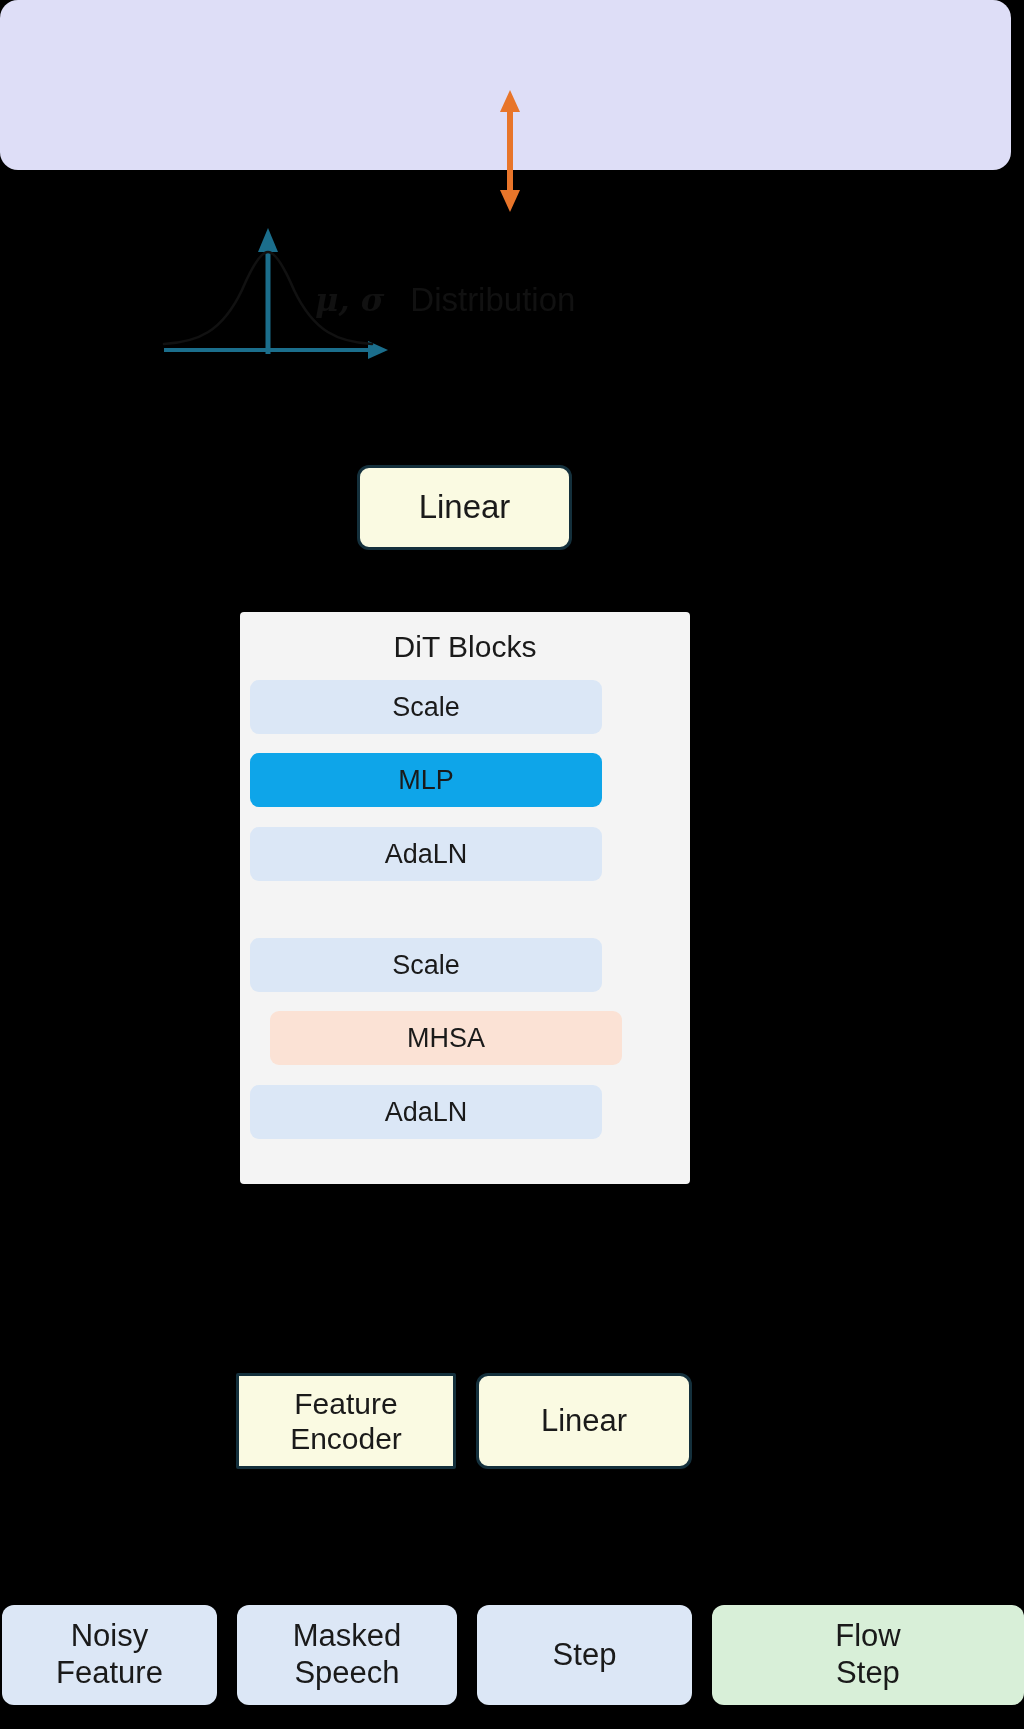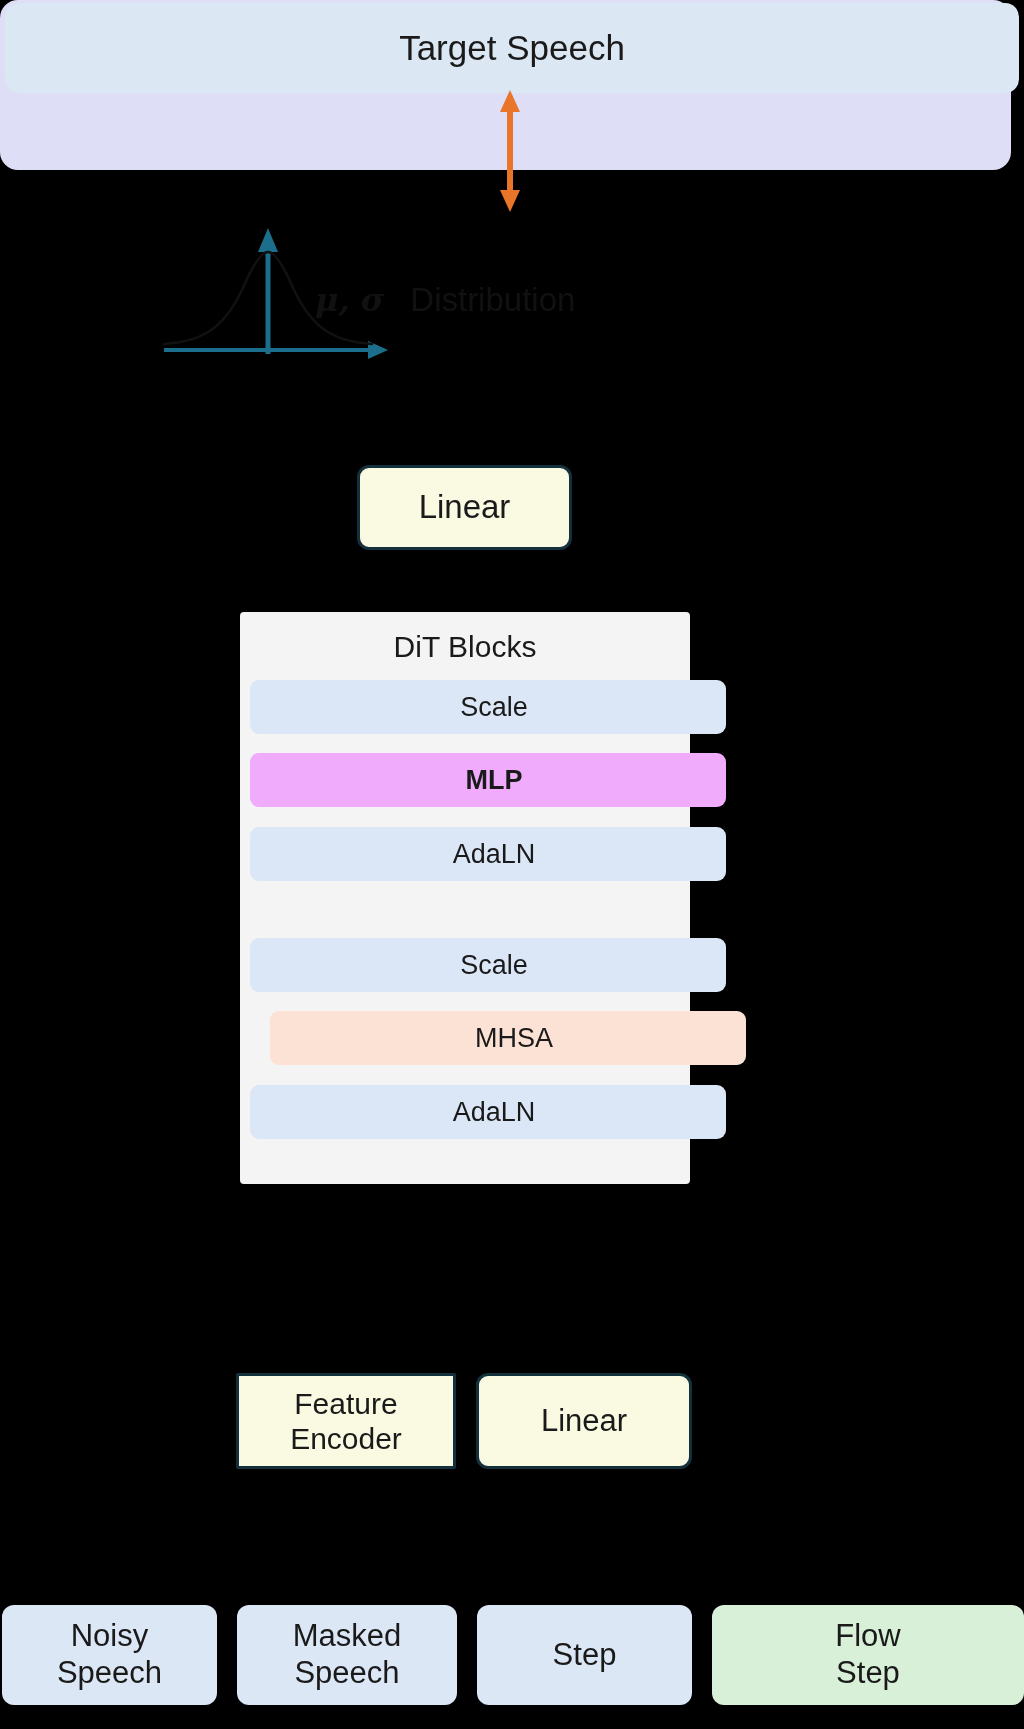--- a/index.html
+++ b/index.html
@@ -118,32 +118,31 @@
     left: 0;
     top: 18px;
     width: 450px;
     text-align: center;
     font-size: 30px;
     color: #1a1a1a;
   }
   .dit-row {
     position: absolute;
     left: 10px;
-    width: 464px;
+    width: 352px;
     height: 54px;
     border-radius: 9px;
     display: flex;
     align-items: center;
     justify-content: center;
     font-size: 27px;
     color: #1a1a1a;
-    padding-left: 12px;
   }
   .dit-row.blue  { background: #DBE7F6; }
-  .dit-row.green { background: #f0abfc; font-weight: bold; }
+  .dit-row.green { background: #0ea5e9; }
   .dit-row.peach { background: #FBE2D5; margin-left: 20px; }
 
   #dit-row-0 { top: 68px; }
   #dit-row-1 { top: 141px; }
   #dit-row-2 { top: 215px; }
   #dit-row-3 { top: 326px; }
   #dit-row-4 { top: 399px; }
   #dit-row-5 { top: 473px; }
 
   
@@ -181,21 +180,20 @@
   #input-noisy-speech  { left: 2px;   width: 215px; }
   #input-masked-speech { left: 237px; width: 220px; }
   #input-text          { left: 477px; width: 215px; }
   #input-flow-step     { left: 712px; width: 312px; }
 </style>
 </head>
 <body>
 
 <div class="stage">
 
-  <div class="box" id="target-speech">Target Speech</div>
 
   <div id="bidirectional-arrow">
     <svg width="44" height="122" viewBox="0 0 44 122" xmlns="http://www.w3.org/2000/svg">
       <line x1="22" y1="14" x2="22" y2="108" stroke="#E8752A" stroke-width="6"></line>
       <polygon points="22,0 32,22 12,22" fill="#E8752A"></polygon>
       <polygon points="22,122 32,100 12,100" fill="#E8752A"></polygon>
     </svg>
   </div>
 
   <div id="distribution-panel"></div>
@@ -230,20 +228,20 @@
     <div class="dit-row blue" id="dit-row-3">Scale</div>
     <div class="dit-row peach" id="dit-row-4">MHSA</div>
     <div class="dit-row blue" id="dit-row-5">AdaLN</div>
   </div>
 
   <div class="box" id="feature-encoder">Feature
 Encoder</div>
   <div class="box" id="linear-bottom">Linear</div>
 
   <div class="box input-box blue" id="input-noisy-speech">Noisy
-Speech</div>
+Feature</div>
   <div class="box input-box blue" id="input-masked-speech">Masked
 Speech</div>
   <div class="box input-box blue" id="input-text">Step</div>
   <div class="box input-box green" id="input-flow-step">Flow
 Step</div>
 
 </div>
 
 </body></html>

